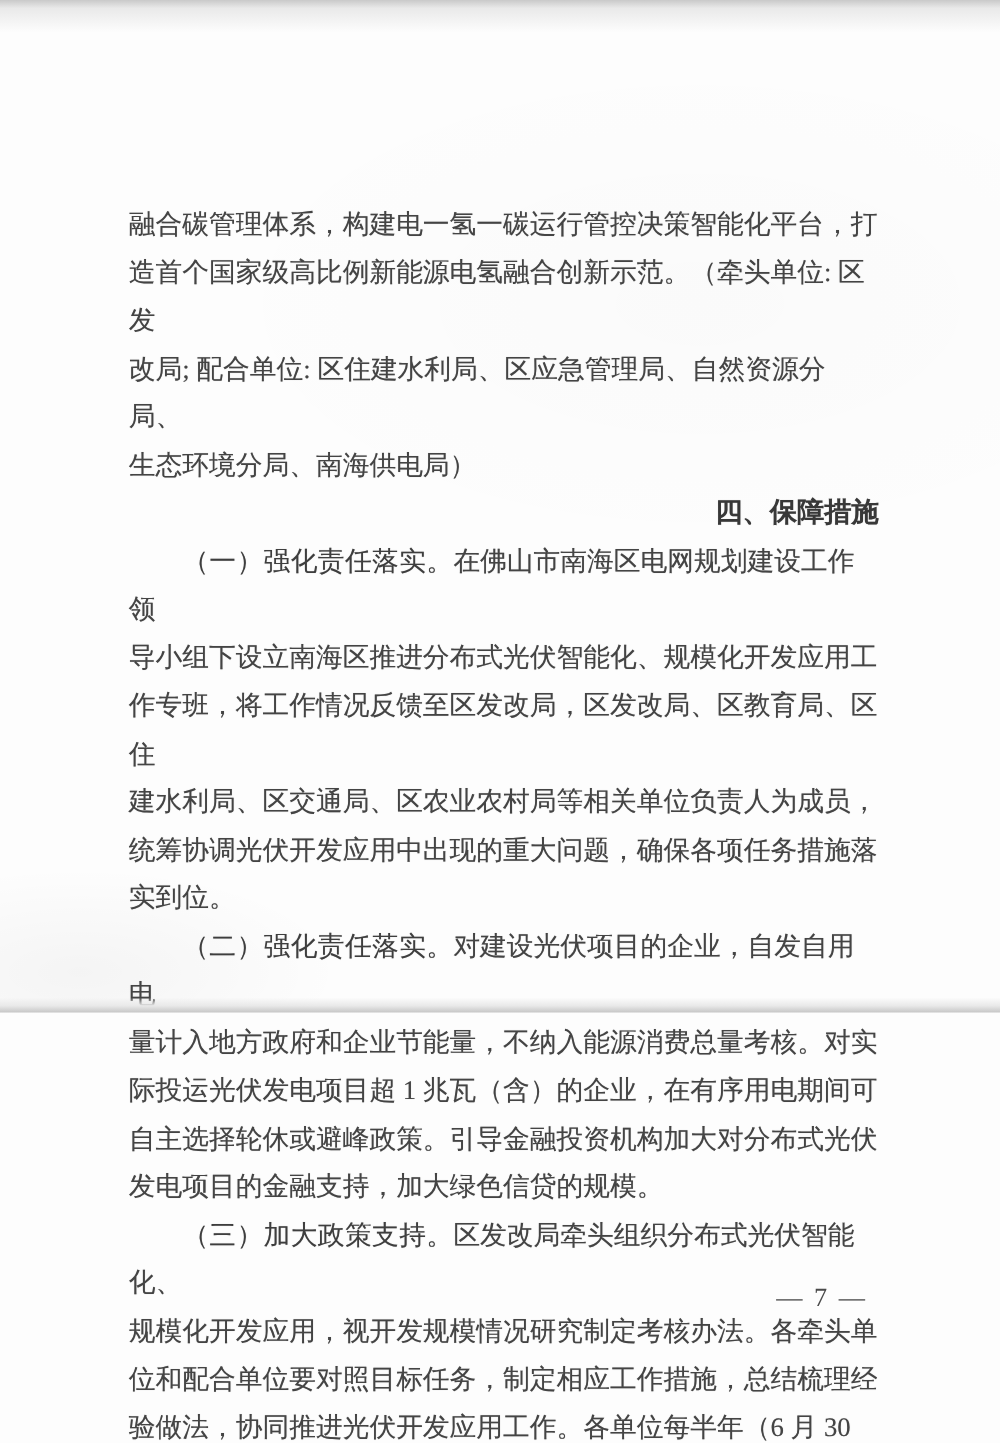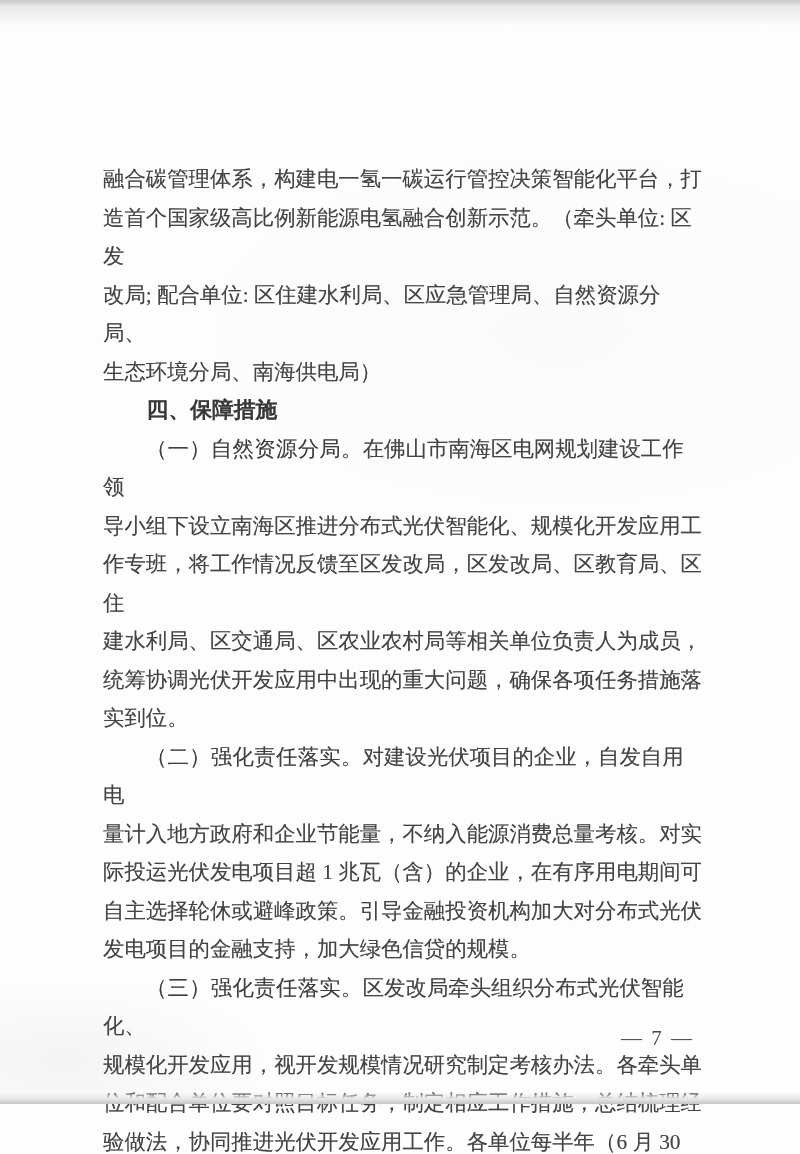--- a/index.html
+++ b/index.html
@@ -9,21 +9,21 @@
   body {
     width: 800px;
     height: 1154px;
     overflow: hidden;
     background: #fdfdfd;
     font-family: "Liberation Serif", "DejaVu Serif", serif;
   }
   .scan-page {
     position: relative;
     width: 800px;
-    height: 1104px;
+    height: 810px;
     background:
       radial-gradient(ellipse 300px 120px at 8% 96%, rgba(0,0,0,0.035), rgba(0,0,0,0) 70%),
       radial-gradient(ellipse 600px 300px at 70% 30%, rgba(0,0,0,0.012), rgba(0,0,0,0) 70%),
       #fdfdfd;
   }
   .scan-edge-top {
     position: absolute;
     top: 0; left: 0; right: 0;
     height: 26px;
     background: linear-gradient(to bottom, #c9c9c9 0%, #e9e9e9 25%, rgba(253,253,253,0) 100%);
@@ -55,20 +55,21 @@
     white-space: pre-line;
   }
   .section-heading {
     margin: 0;
     padding-left: 2em;
     font-weight: bold;
     color: #383838;
     font-family: "Liberation Sans", "DejaVu Sans", sans-serif;
     font-size: 21.8px;
     line-height: 38.5px;
+    text-align: right;
   }
   .runin {
     color: #3e3e3e;
     letter-spacing: 0.3px;
   }
   .page-number {
     position: absolute;
     top: 1026px;
     right: 106px;
     color: #4a4a4a;
@@ -85,34 +86,34 @@
 
   <div class="page-content">
 
     <p class="para"><span class="body-text">融合碳管理体系，构建电一氢一碳运行管控决策智能化平台，打
 造首个国家级高比例新能源电氢融合创新示范。（牵头单位: 区发
 改局; 配合单位: 区住建水利局、区应急管理局、自然资源分局、
 生态环境分局、南海供电局）</span></p>
 
     <p class="section-heading">四、保障措施</p>
 
-    <p class="para indented"><span class="runin">（一）自然资源分局。</span><span class="body-text">在佛山市南海区电网规划建设工作领
+    <p class="para indented"><span class="runin">（一）强化责任落实。</span><span class="body-text">在佛山市南海区电网规划建设工作领
 导小组下设立南海区推进分布式光伏智能化、规模化开发应用工
 作专班，将工作情况反馈至区发改局，区发改局、区教育局、区住
 建水利局、区交通局、区农业农村局等相关单位负责人为成员，
 统筹协调光伏开发应用中出现的重大问题，确保各项任务措施落
 实到位。</span></p>
 
     <p class="para indented"><span class="runin">（二）强化责任落实。</span><span class="body-text">对建设光伏项目的企业，自发自用电
 量计入地方政府和企业节能量，不纳入能源消费总量考核。对实
 际投运光伏发电项目超 1 兆瓦（含）的企业，在有序用电期间可
 自主选择轮休或避峰政策。引导金融投资机构加大对分布式光伏
 发电项目的金融支持，加大绿色信贷的规模。</span></p>
 
-    <p class="para indented"><span class="runin">（三）强化责任落实。</span><span class="body-text">区发改局牵头组织分布式光伏智能化、
+    <p class="para indented"><span class="runin">（三）加大政策支持。</span><span class="body-text">区发改局牵头组织分布式光伏智能化、
 规模化开发应用，视开发规模情况研究制定考核办法。各牵头单
 位和配合单位要对照目标任务，制定相应工作措施，总结梳理经
 验做法，协同推进光伏开发应用工作。各单位每半年（6 月 30 日、
 12 月 31 日前）将工作情况反馈至区发改局。</span></p>
 
   </div>
 
   <div class="page-number">— 7 —</div>
 
   <div class="scan-edge-bottom"></div>

